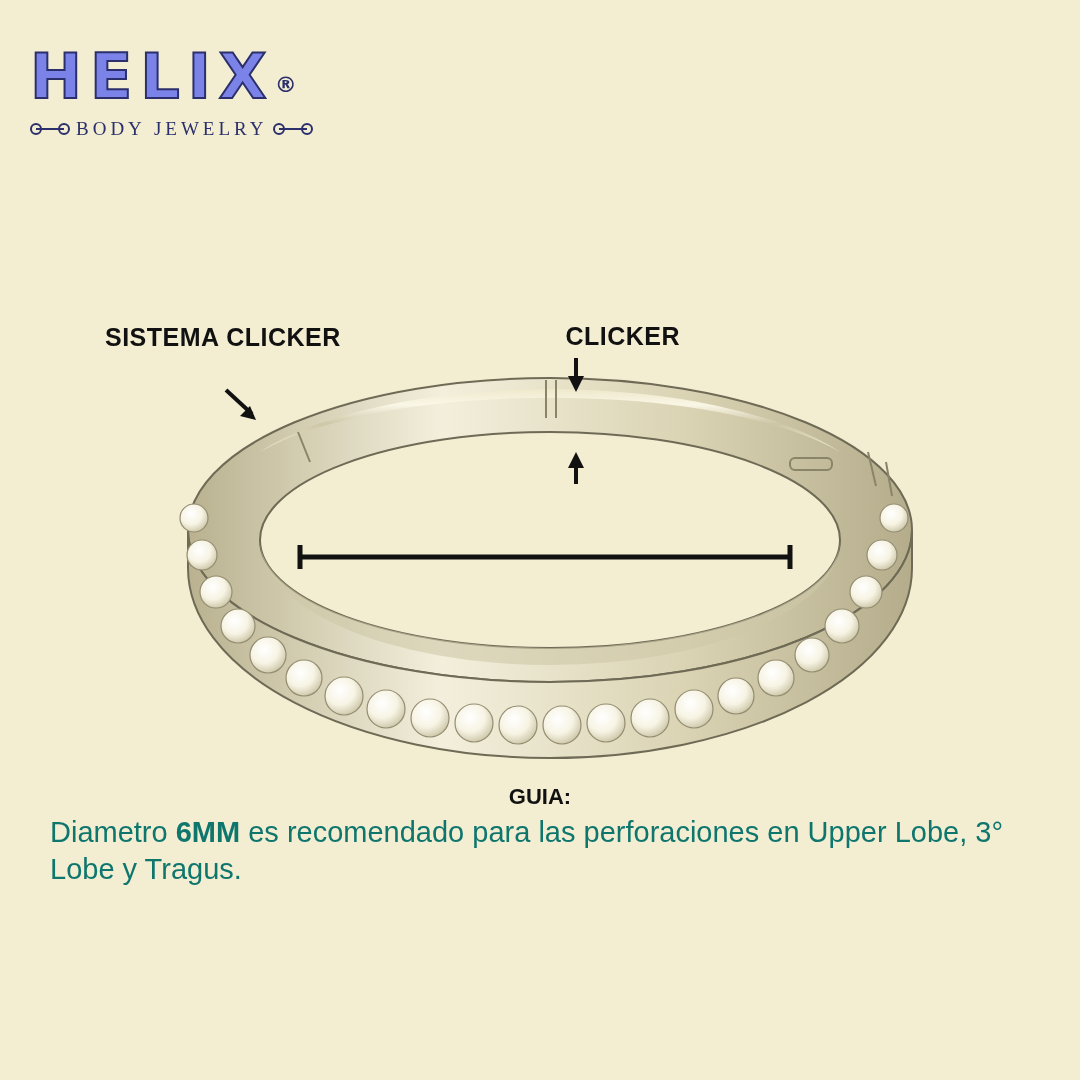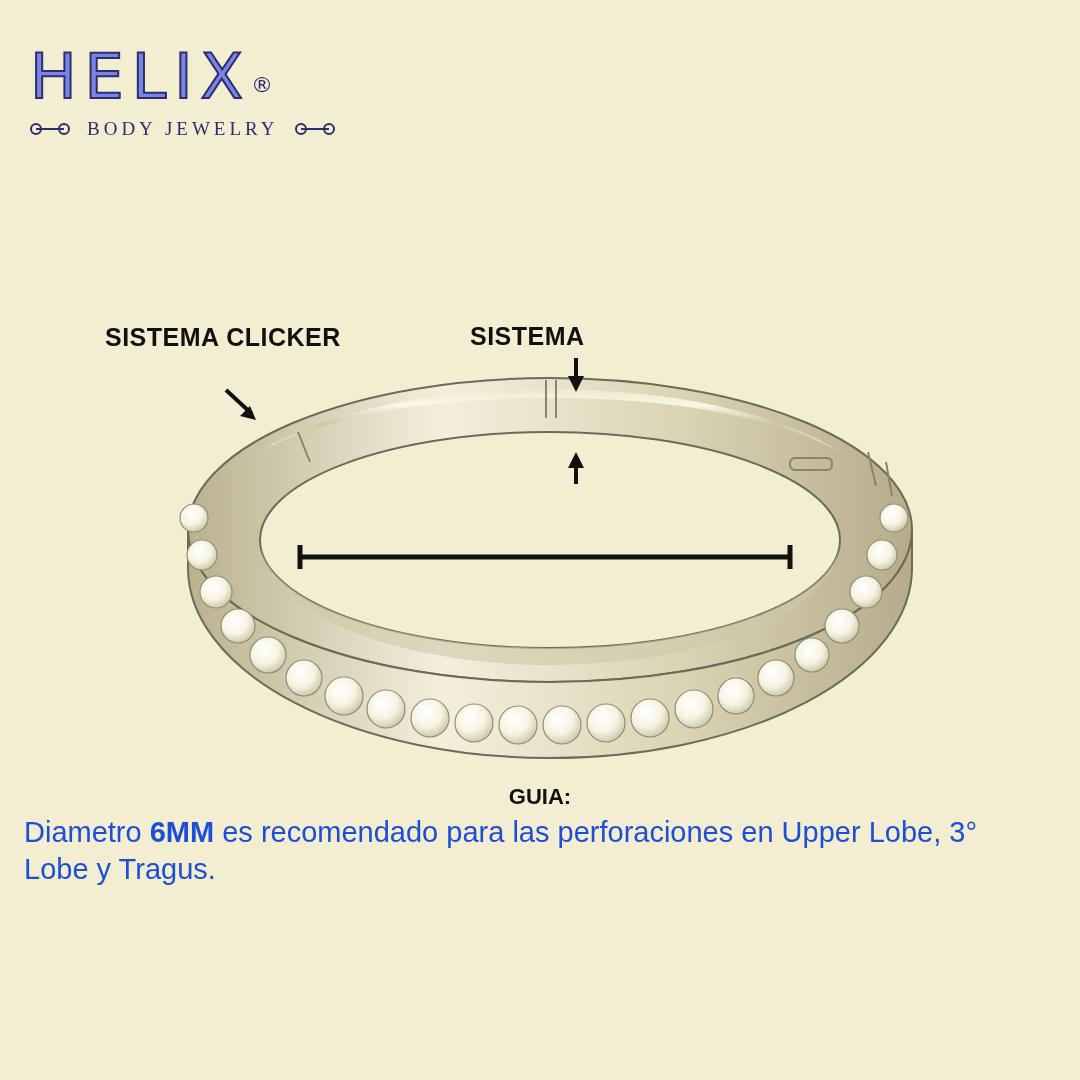--- a/index.html
+++ b/index.html
@@ -17,41 +17,41 @@
 
   
   .logo-block {
     position: absolute;
     left: 30px;
     top: 46px;
     width: 360px;
   }
   .logo-word {
     font-family: "DejaVu Sans", sans-serif;
-    font-weight: normal;
+    font-weight: bold;
     font-size: 62px;
     letter-spacing: 8px;
     color: #7b83e8;
     -webkit-text-stroke: 2px #2b2f6b;
     line-height: 1;
     position: relative;
     display: inline-block;
   }
   .logo-reg {
     font-size: 22px;
     -webkit-text-stroke: 0;
     color: #2b2f6b;
     vertical-align: super;
     letter-spacing: 0;
   }
   .logo-sub {
     margin-top: 10px;
     display: flex;
     align-items: center;
-    gap: 17px;
+    gap: 6px;
     color: #2b2f6b;
   }
   .logo-sub-text {
     font-family: "Liberation Serif", serif;
     font-size: 19px;
     letter-spacing: 4px;
     color: #2b2f6b;
     white-space: nowrap;
   }
   .barbell {
@@ -78,21 +78,21 @@
     box-sizing: border-box;
   }
   .barbell .ball.l { left: 0; }
   .barbell .ball.r { right: 0; }
 
   
   .label {
     position: absolute;
     font-weight: bold;
     color: #111;
-    text-align: left;
+    text-align: right;
     line-height: 1.25;
     white-space: pre-line;
   }
   #label-clicker {
     left: 105px;
     top: 322px;
     font-size: 25px;
     letter-spacing: .5px;
   }
   #label-grosor {
@@ -125,24 +125,24 @@
     left: 0;
     top: 784px;
     width: 1080px;
     text-align: center;
     font-size: 22px;
     font-weight: bold;
     color: #111;
   }
   .guide-body {
     position: absolute;
-    left: 24px;
+    left: 50px;
     top: 814px;
     width: 1014px;
-    color: #1d4ed8;
+    color: #0f766e;
   }
   .guide-p {
     font-size: 29px;
     line-height: 1.28;
     margin: 0 0 4px 0;
   }
   .guide-p.small {
     font-size: 26px;
   }
   .guide-p b { font-weight: bold; }
@@ -165,21 +165,21 @@
       <span class="ball l"></span>
         <span class="bar"></span>
         <span class="ball r"></span>
     </span>
   </div>
 </div>
 
 <div class="label" id="label-clicker">SISTEMA CLICKER</div>
 
 <div class="label" id="label-grosor">
-  <div>SISTEMA</div>
+  <div>CLICKER</div>
   <div>1.2MM(16G)</div>
 </div>
 
 <div class="label" id="label-diametro">
   <div>DIAMETRO</div>
   <div>6MM | 8MM | 10MM</div>
 </div>
 
 <svg id="ring-illustration" viewBox="0 0 800 460">
   <defs>

